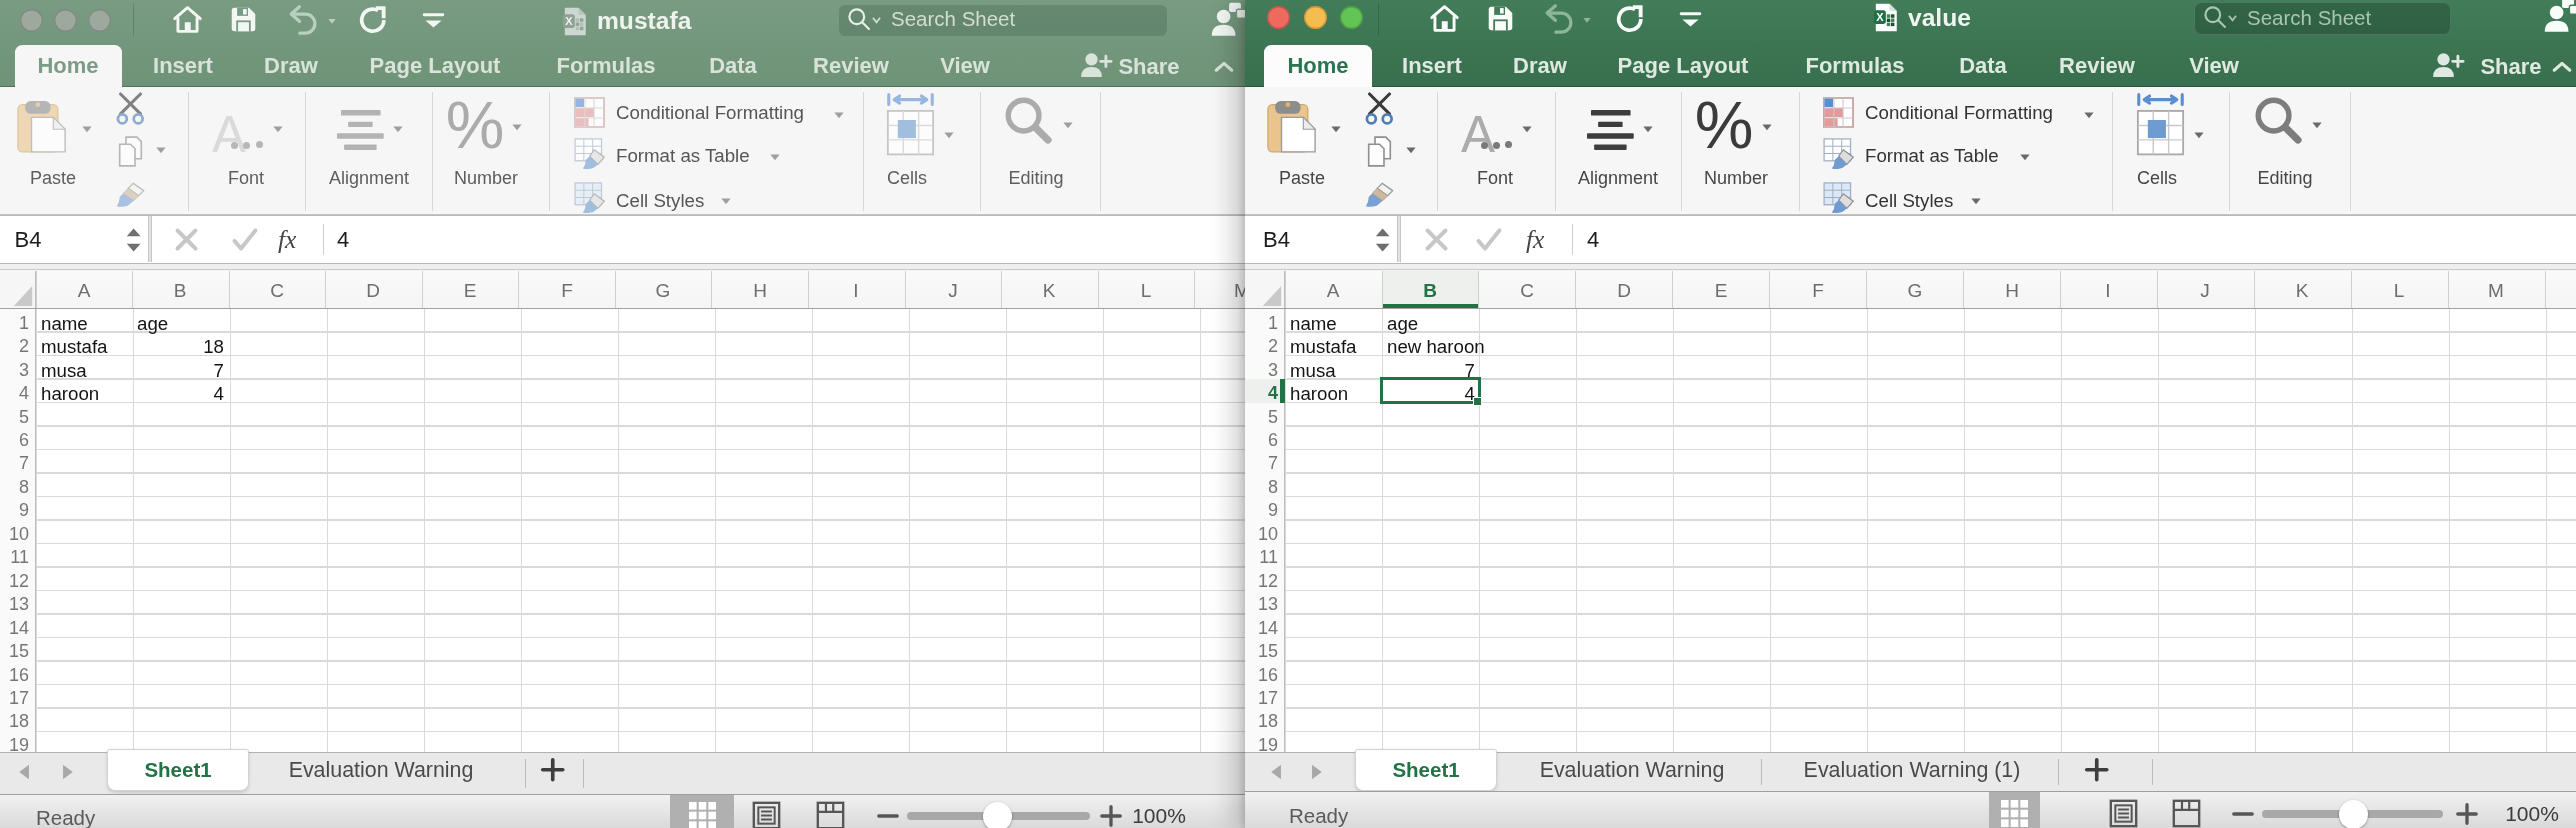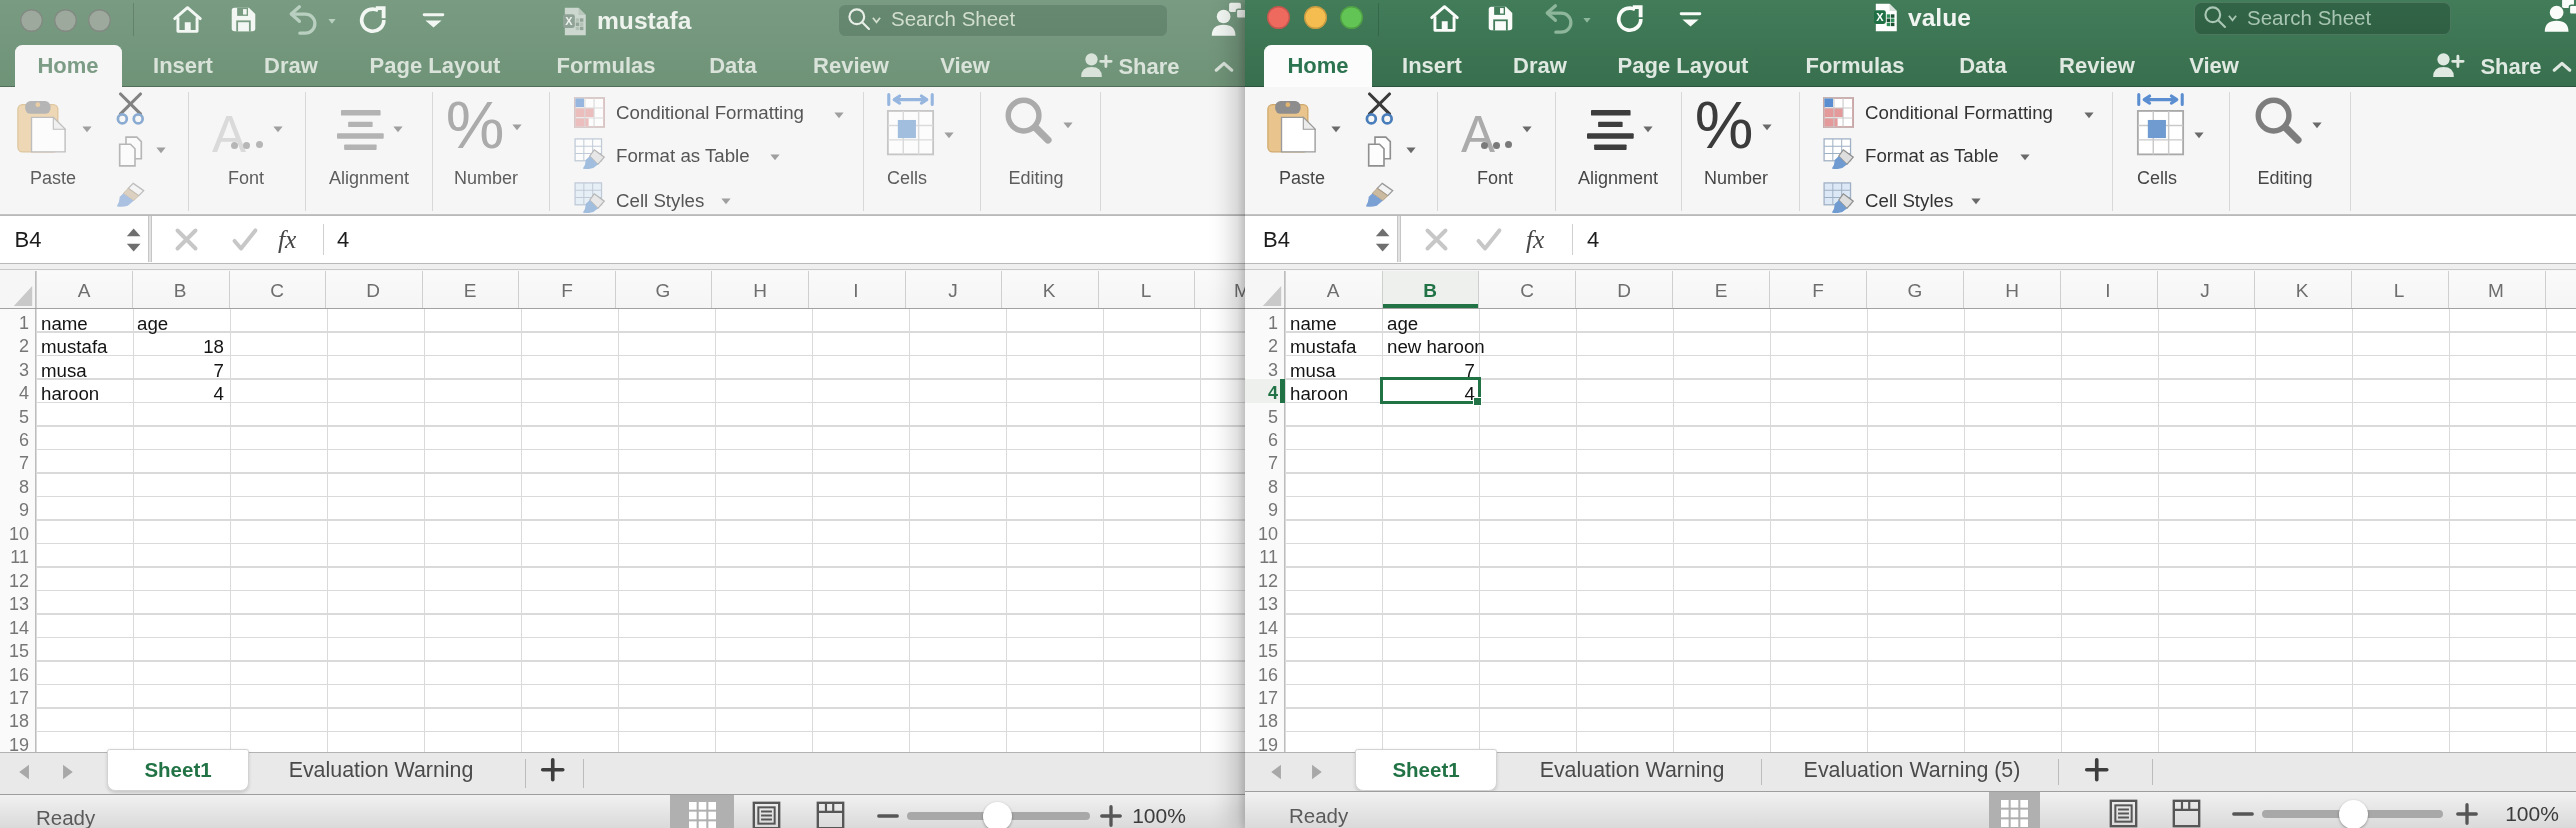--- a/index.html
+++ b/index.html
@@ -604,21 +604,21 @@
     <div class="" style="left:0px;top:752px;width:1331px;height:39px;background:#e9e9e9;border-top:1.1px solid #b3b3b3;box-sizing:border-box;"></div>
     <svg style="position:absolute;left:23.4px;top:763px;" width="18" height="18" viewBox="0 0 20 20">
       <path d="M14.399999999999999 2.0 L14.399999999999999 18.0 L3.5999999999999996 10.0 Z" fill="#a8a8a8"></path>
     </svg>
     <svg style="position:absolute;left:62px;top:763px;" width="18" height="18" viewBox="0 0 20 20">
       <path d="M5.6000000000000005 2.0 L5.6000000000000005 18.0 L16.4 10.0 Z" fill="#a8a8a8"></path>
     </svg>
     <div class="" style="left:110px;top:749px;width:142px;height:42px;background:#ffffff;border:0.9px solid #d2d2d2;border-radius:2.7px 2.7px 8.2px 8.2px;box-shadow:0 1.8px 3.6px rgba(0,0,0,0.14);box-sizing:border-box;"></div>
     <div style="position:absolute;top:755px;font-size:20.5px;color:#217346;font-weight:700;white-space:nowrap;line-height:29.5px;left:181px;transform:translateX(-50%) translateZ(0);">Sheet1</div>
     <div style="position:absolute;top:755px;font-size:21.4px;color:#4a4a4a;font-weight:400;white-space:nowrap;line-height:31px;left:387px;transform:translateX(-50%) translateZ(0);">Evaluation Warning</div>
-    <div style="position:absolute;top:755px;font-size:21.4px;color:#4a4a4a;font-weight:400;white-space:nowrap;line-height:31px;left:667px;transform:translateX(-50%) translateZ(0);">Evaluation Warning (5)</div>
+    <div style="position:absolute;top:755px;font-size:21.4px;color:#4a4a4a;font-weight:400;white-space:nowrap;line-height:31px;left:667px;transform:translateX(-50%) translateZ(0);">Evaluation Warning (1)</div>
     <div class="" style="left:516px;top:759px;width:1.1px;height:26px;background:#bcbcbc;"></div>
     <div class="" style="left:813px;top:759px;width:1.1px;height:26px;background:#bcbcbc;"></div>
     <div class="" style="left:907px;top:759px;width:1.1px;height:26px;background:#bcbcbc;"></div>
     <svg style="position:absolute;left:839px;top:757px;" width="25.5" height="25.5" viewBox="0 0 28 28">
       <path d="M14.0 3 V25 M3 14.0 H25" stroke="#3d3d3d" stroke-width="4" stroke-linecap="round"></path>
     </svg>
     <div class="" style="left:0px;top:791px;width:1331px;height:38px;background:linear-gradient(#f1f1f1,#d9d9d9);border-top:1.1px solid #9e9e9e;box-sizing:border-box;"></div>
     <div style="position:absolute;top:801px;font-size:20.5px;color:#5a5a5a;font-weight:400;white-space:nowrap;line-height:29.5px;left:44px;">Ready</div>
     <div class="" style="left:744px;top:792px;width:51px;height:37px;background:#b0b0b0;"></div>
     <svg style="position:absolute;left:756px;top:800px;" width="27" height="27" viewBox="0 0 29 29">

